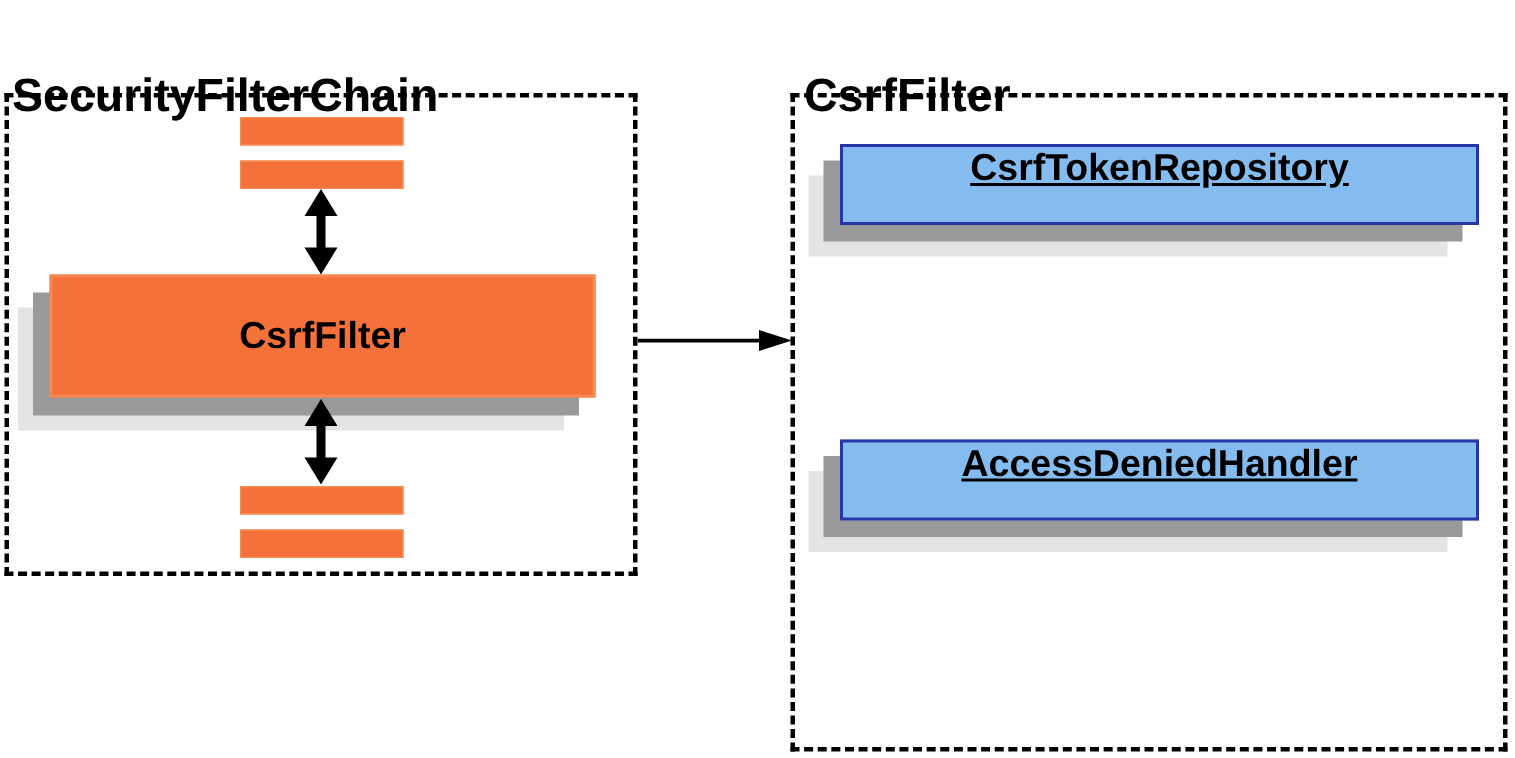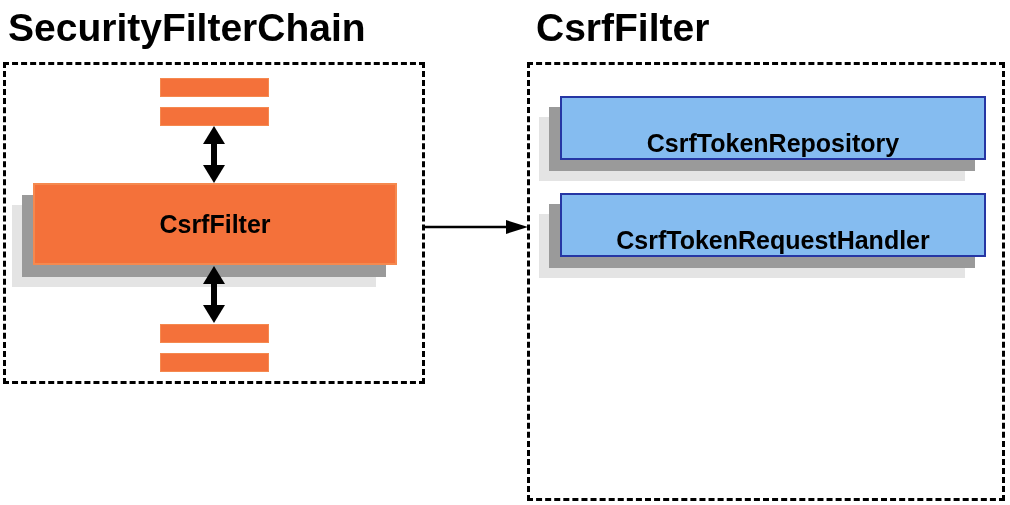--- a/index.html
+++ b/index.html
@@ -19,24 +19,25 @@
   .canvas {
     position: relative;
     width: 1010px;
     height: 505px;
     background: #ffffff;
     overflow: hidden;
   }
 
   .title {
     position: absolute;
-    font-size: 39px;
+    font-size: 31px;
     font-weight: bold;
     color: var(--text);
     white-space: nowrap;
+    margin-top: 40px;
   }
   .left-title  { left: 8px;   top: 6px; }
   .right-title { left: 536px; top: 6px; }
 
   .dashed {
     position: absolute;
     border: 3px dashed #000000;
     background: transparent;
   }
   .left-dashed  { left: 3px;   top: 62px; width: 422px; height: 322px; }
@@ -69,27 +70,28 @@
   .csrf-box .label {
     font-size: 25px;
     font-weight: bold;
     color: var(--text);
   }
 
   .blue-box {
     position: absolute;
     left: 560px;
     width: 426px;
-    height: 64px;
+    height: 54px;
     background: var(--blue-fill);
     border: 2px solid var(--blue-border);
     box-shadow: -11px 11px 0 var(--shadow-dark), -21px 21px 0 var(--shadow-light);
     display: flex;
-    align-items: flex-end;
+    align-items: flex-start;
     justify-content: center;
+    text-decoration: underline;
   }
   .blue-box .label {
     font-size: 25px;
     font-weight: bold;
     color: var(--text);
   }
   .blue-1 { top: 96px; }
   .blue-2 { top: 193px; }
   .blue-3 { top: 293px; }
   .blue-4 { top: 393px; }
@@ -135,19 +137,19 @@
 
   <svg class="h-arrow" viewBox="0 0 103 20">
     <line x1="0" y1="10" x2="83" y2="10" stroke="#000000" stroke-width="2.5"></line>
     <polygon points="103,10 81,3 81,17" fill="#000000"></polygon>
   </svg>
 
   <div class="blue-box blue-1">
     <span class="label">CsrfTokenRepository</span>
   </div>
 
-  <div class="blue-box blue-2">
-    <span class="label">CsrfTokenRequestHandler</span>
+
+  <div class="blue-box blue-3">
+    <span class="label">AccessDeniedHandler</span>
   </div>
-
 
 
 </div>
 
 </body></html>

